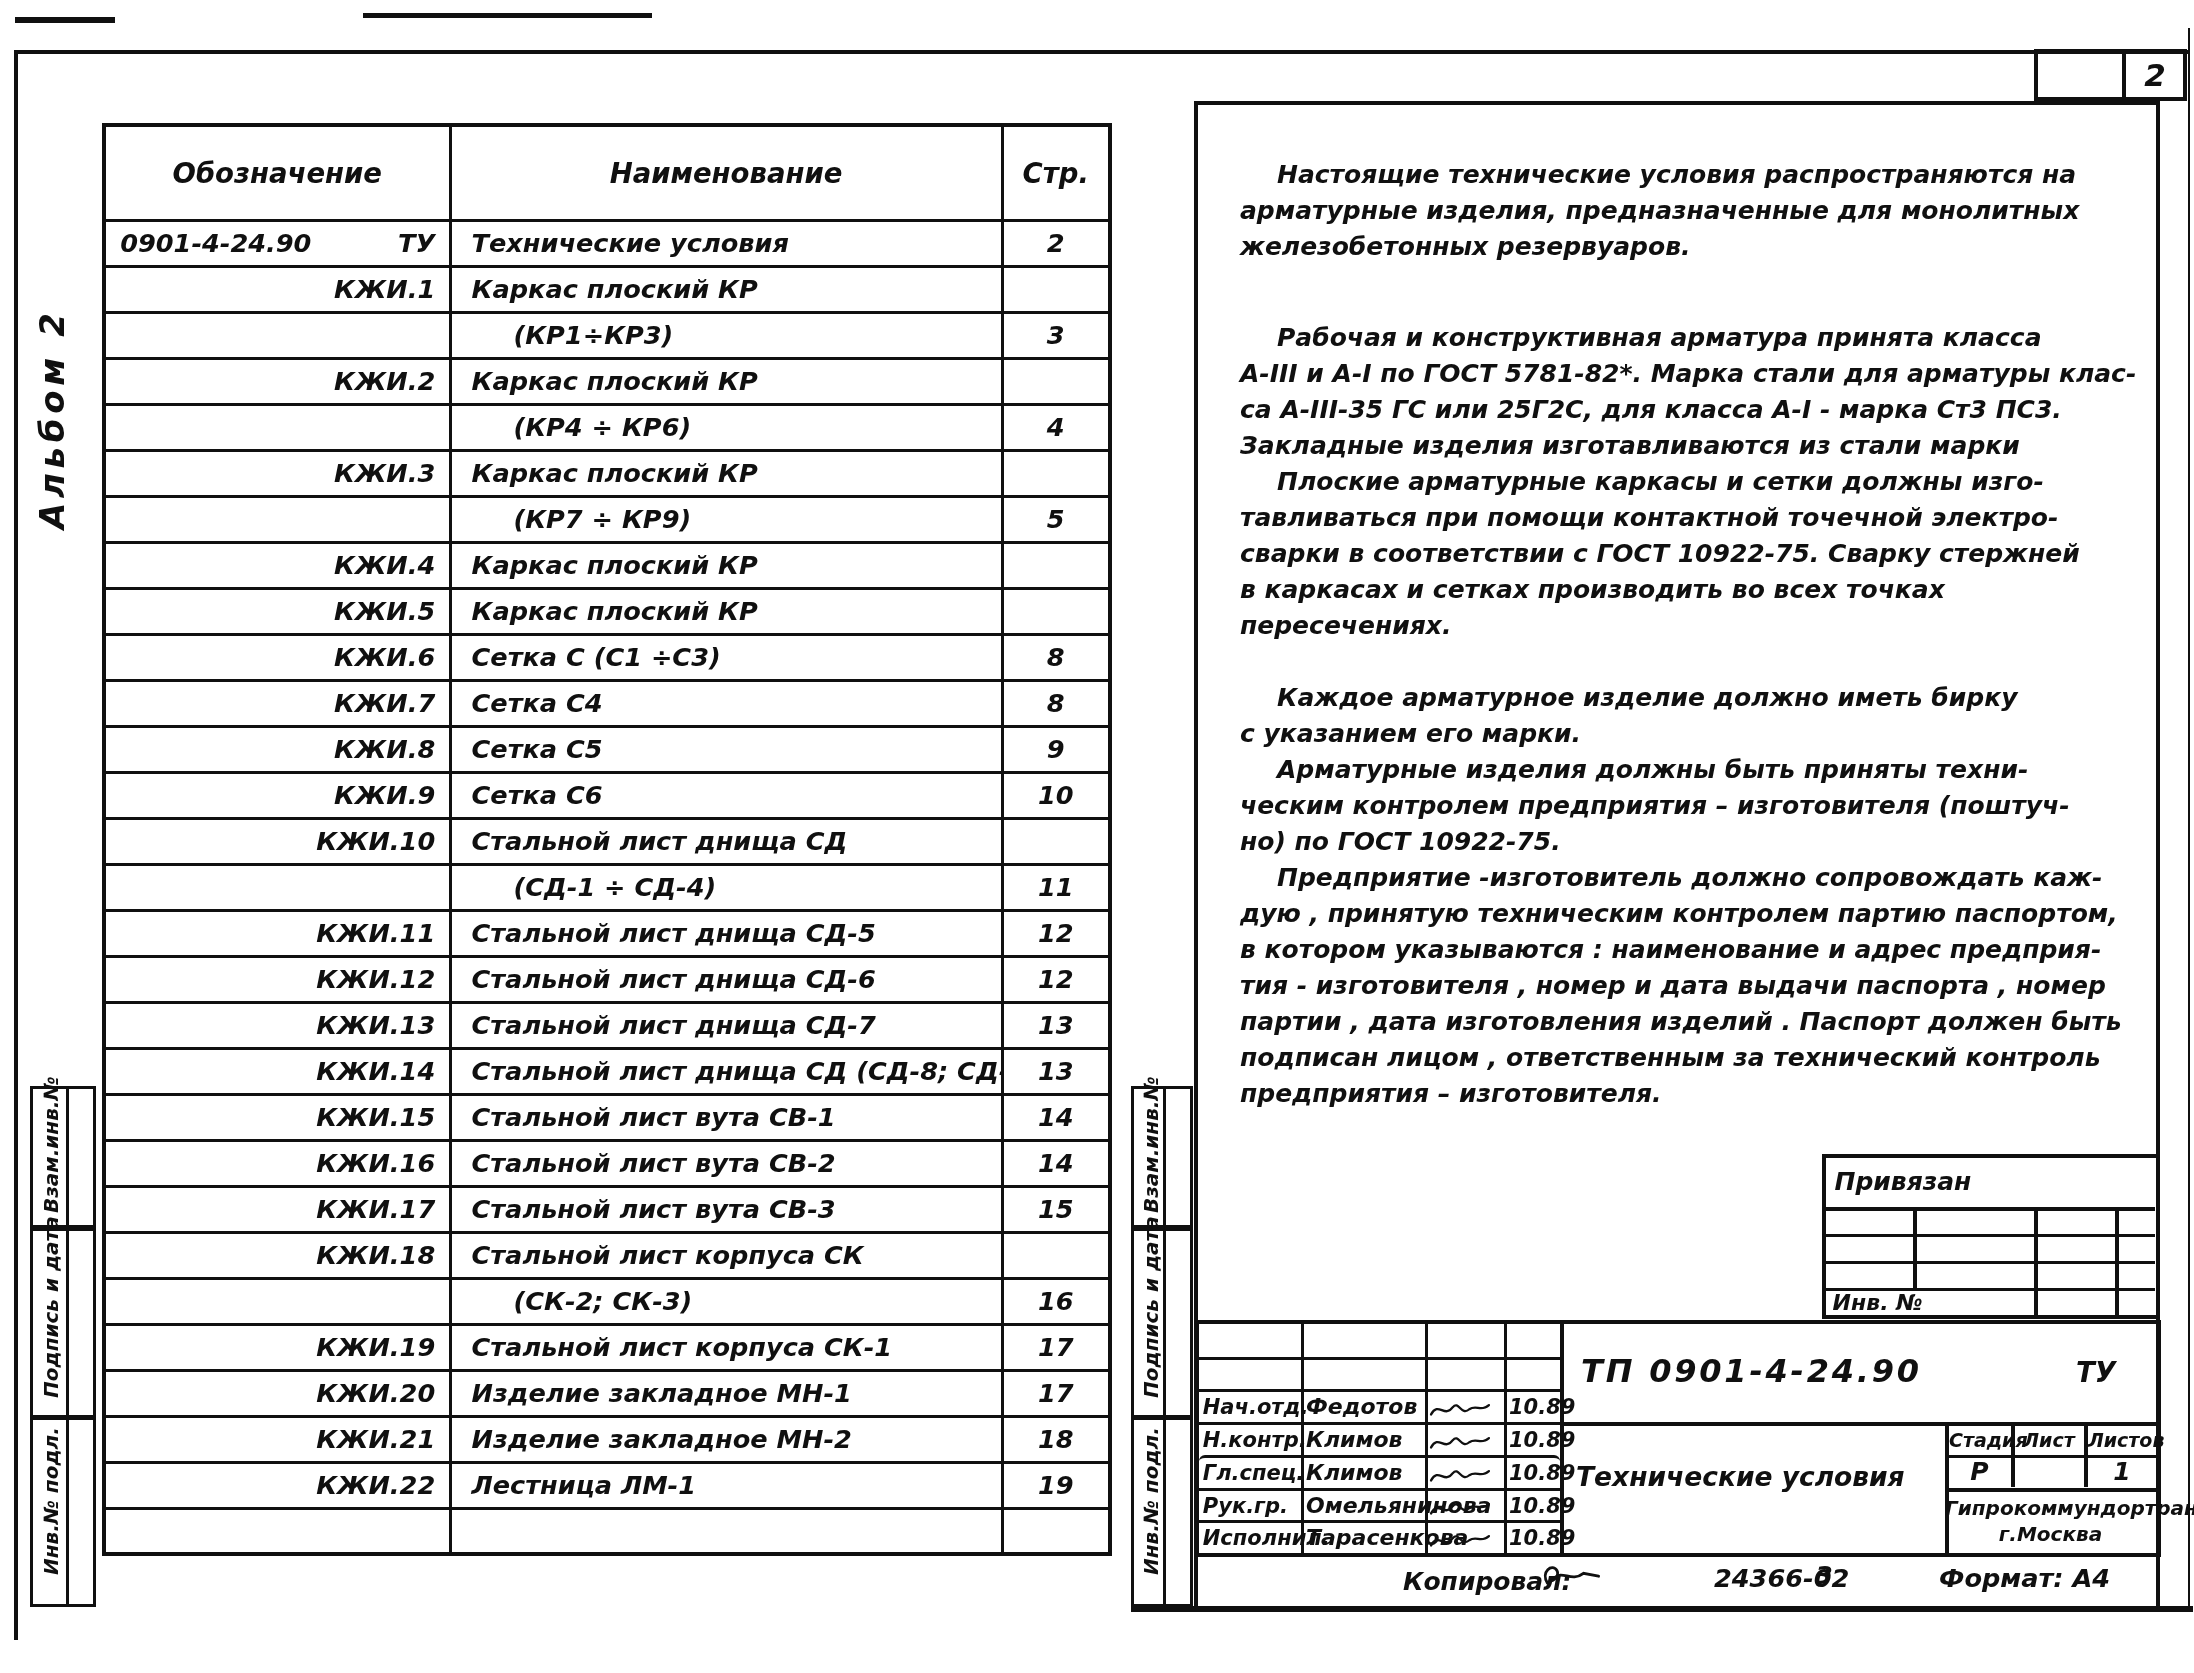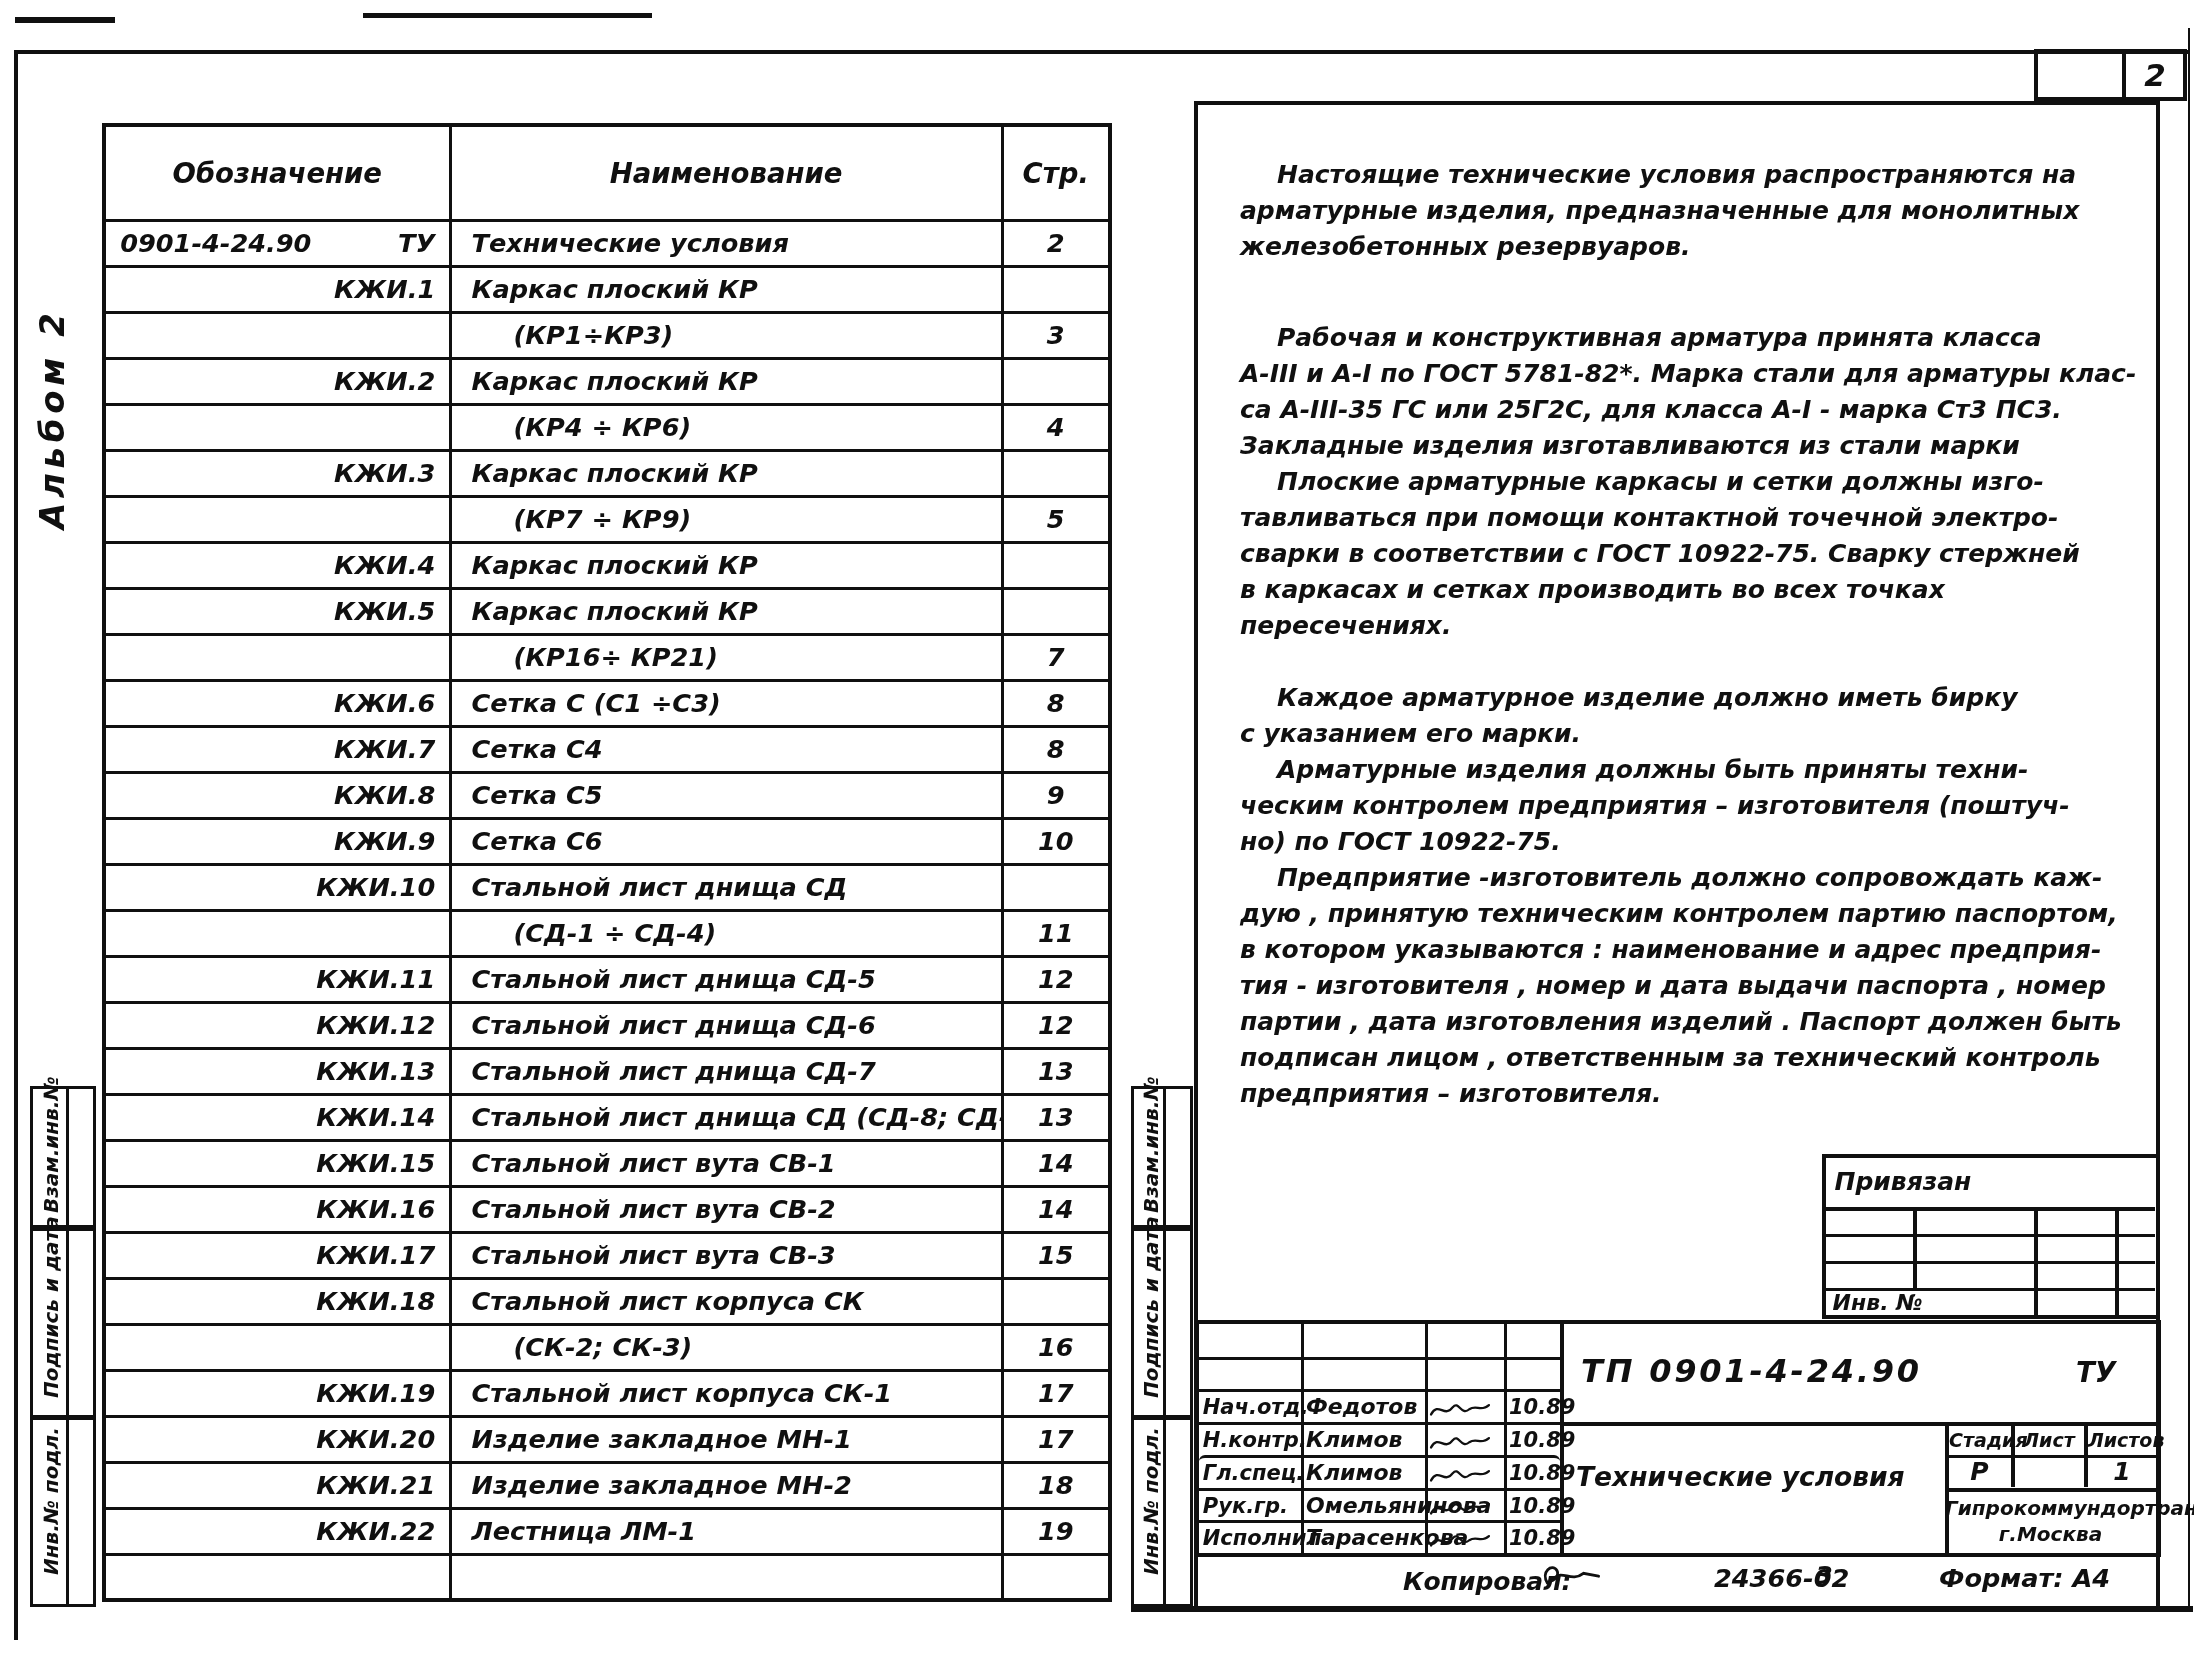--- a/index.html
+++ b/index.html
@@ -135,25 +135,20 @@
           </tr>
           <tr>
             <td class="c-des">КЖИ.4</td>
             <td class="c-name">Каркас  плоский  КР</td>
             <td class="c-page"></td>
           </tr>
           <tr>
             <td class="c-des">КЖИ.5</td>
             <td class="c-name">Каркас  плоский   КР</td>
             <td class="c-page"></td>
-          </tr>
-          <tr>
-            <td class="c-des"></td>
-            <td class="c-name ind">(КР16÷ КР21)</td>
-            <td class="c-page">7</td>
           </tr>
           <tr>
             <td class="c-des">КЖИ.6</td>
             <td class="c-name">Сетка С  (С1 ÷С3)</td>
             <td class="c-page">8</td>
           </tr>
           <tr>
             <td class="c-des">КЖИ.7</td>
             <td class="c-name">Сетка С4</td>
             <td class="c-page">8</td>

